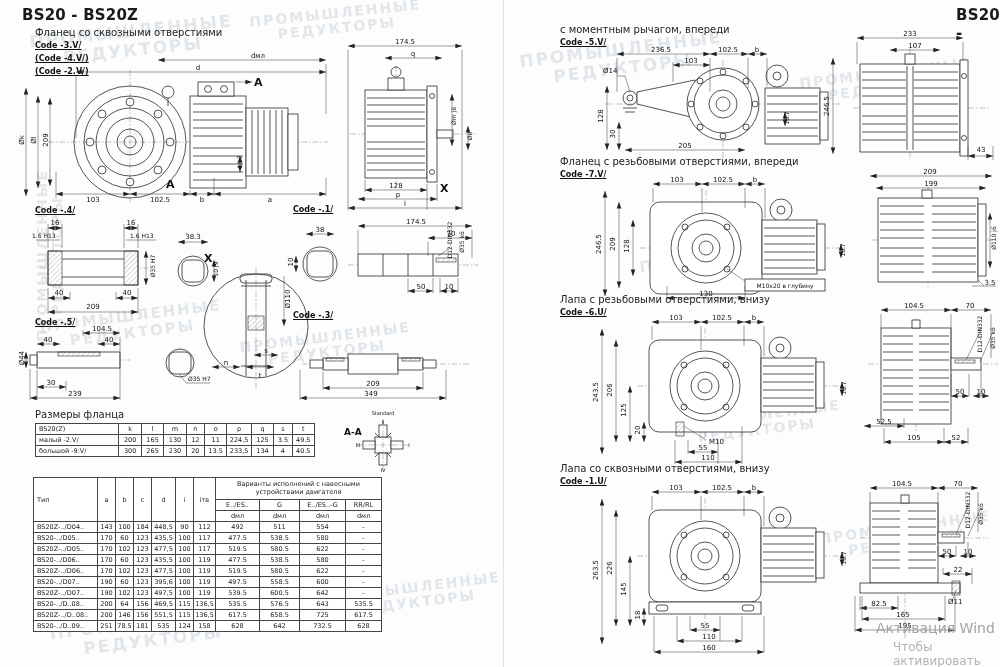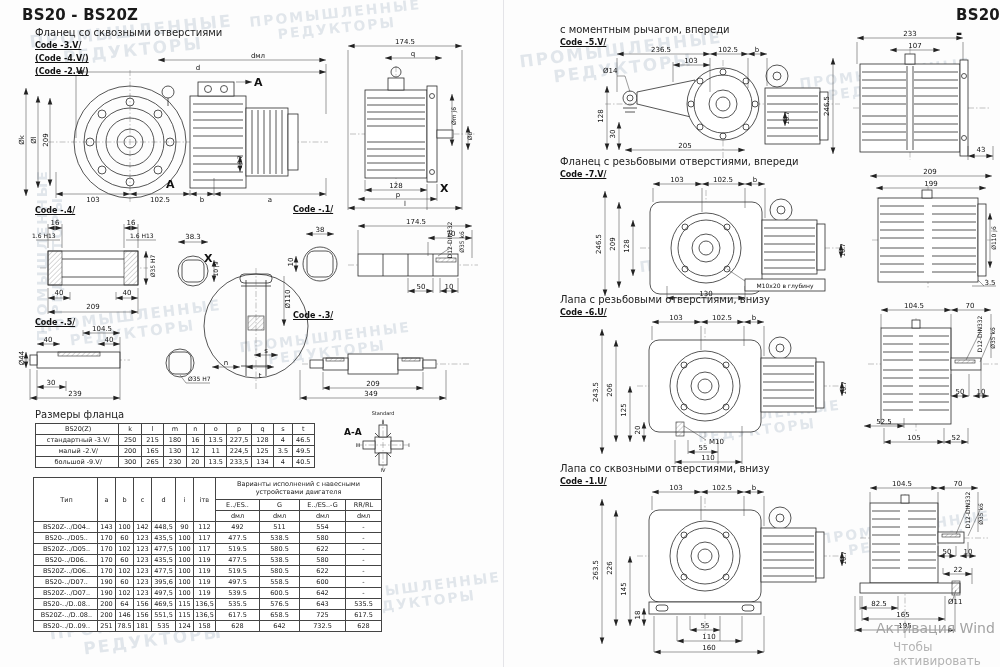--- a/index.html
+++ b/index.html
@@ -25,21 +25,21 @@
   svg text { font-size:7px; fill:#111; font-family:"DejaVu Sans",sans-serif; }
   svg text.tc { text-anchor:middle; }
   svg text.big { font-size:11px; font-weight:bold; }
   svg text.md { font-size:9px; font-weight:bold; }
   svg text.sm { font-size:6px; }
   svg text.xs { font-size:5px; }
   table { border-collapse:collapse; font-size:6.5px; table-layout:fixed; background:#fff; }
   td,th { border:1px solid #444; padding:0 1px; text-align:center; height:11px;
           white-space:nowrap; font-weight:normal; overflow:hidden; }
   th.grp { white-space:normal; line-height:1.2; height:22px; }
-  .tl { text-align:center; padding-left:3px; }
+  .tl { text-align:left; padding-left:3px; }
 </style>
 </head>
 <body>
 
 <svg width="0" height="0">
   <defs>
     <marker id="ar" markerWidth="8" markerHeight="8" refX="6.6" refY="3" orient="auto-start-reverse" markerUnits="userSpaceOnUse">
       <path d="M0,0.7 L6.6,3 L0,5.3 Z" fill="#222"></path>
     </marker>
     <pattern id="hatch" width="3.5" height="3.5" patternUnits="userSpaceOnUse" patternTransform="rotate(45)">
@@ -371,32 +371,20 @@
       <th>m</th>
       <th>n</th>
       <th>o</th>
       <th>p</th>
       <th>q</th>
       <th>s</th>
       <th>t</th>
     </tr>
       </thead>
     <tbody>
-        <tr>
-          <td class="tl">стандартный -3.V/</td>
-          <td>250</td>
-          <td>215</td>
-          <td>180</td>
-          <td>16</td>
-          <td>13.5</td>
-          <td>227,5</td>
-          <td>128</td>
-          <td>4</td>
-          <td>46.5</td>
-        </tr>
         <tr>
           <td class="tl">малый -2.V/</td>
           <td>200</td>
           <td>165</td>
           <td>130</td>
           <td>12</td>
           <td>11</td>
           <td>224,5</td>
           <td>125</td>
           <td>3.5</td>
@@ -454,21 +442,21 @@
       <th>dмл</th>
       <th>dмл</th>
       <th>dмл</th>
     </tr>
   </thead>
   <tbody>
       <tr>
         <td class="tl">BS20Z-../D04..</td>
         <td>143</td>
         <td>100</td>
-        <td>142</td>
+        <td>184</td>
         <td>448,5</td>
         <td>90</td>
         <td>112</td>
         <td>492</td>
         <td>511</td>
         <td>554</td>
         <td>-</td>
       </tr>
       <tr>
         <td class="tl">BS20-../D05..</td>

